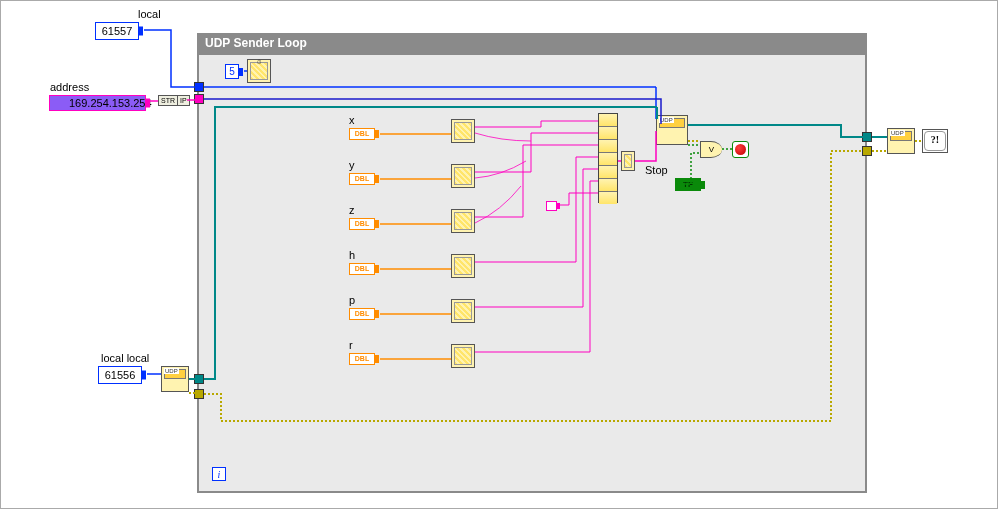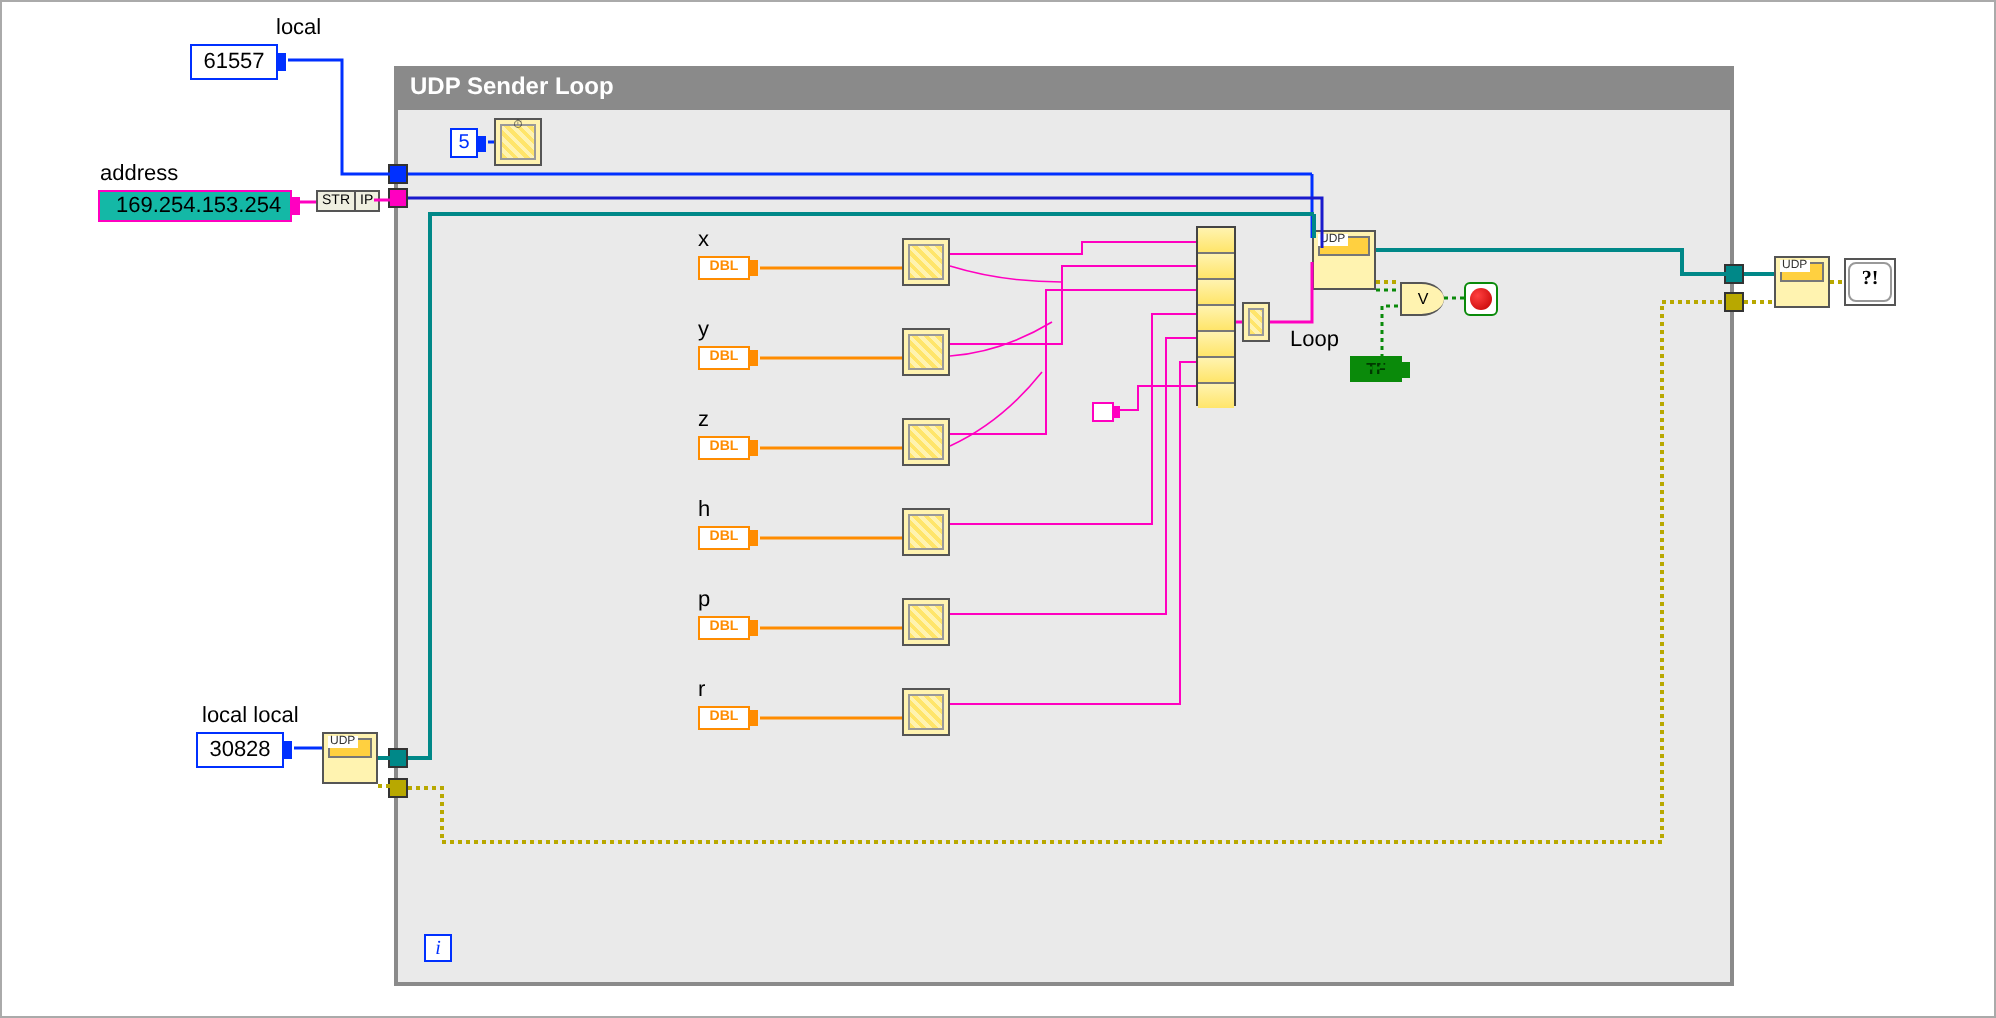--- a/index.html
+++ b/index.html
@@ -40,22 +40,22 @@
     content:"";
     position:absolute;
     right:-5px; top:50%; transform:translateY(-50%);
     width:5px; height:9px;
     background:#0030ff;
   }
   
   .str-ctl {
     position:absolute;
     border:1.5px solid #ff00c0;
-    background:#14b8a6;
-    padding:1px 8px;
+    background:#8b5cf6;
+    padding:1px 19px;
     font-size:11px;
     box-sizing:border-box;
   }
   .str-ctl::after{
     content:"";
     position:absolute;
     right:-5px; top:50%; transform:translateY(-50%);
     width:5px;height:9px; background:#ff00c0;
   }
 
@@ -281,21 +281,21 @@
 
   <div class="lbl" style="left:49px;top:80px;">address</div>
   <div class="str-ctl" style="left:48px;top:94px;width:97px;">169.254.153.254</div>
 
   <div class="typetag" style="left:157px;top:94px;">
     <span>STR</span>
     <span>IP</span>
   </div>
 
   <div class="lbl" style="left:100px;top:351px;">local local</div>
-  <div class="int-ctl" style="left:97px;top:365px;width:44px;">30828</div>
+  <div class="int-ctl" style="left:97px;top:365px;width:44px;">61556</div>
 
   <div class="mini-udp" style="left:160px;top:365px;">
     <div class="tag">UDP</div>
   </div>
 
   <div class="loop-frame" style="left:196px;top:32px;width:670px;height:460px;"></div>
   <div class="loop-header" style="left:196px;top:32px;width:670px;">UDP Sender Loop</div>
 
   <div class="tunnel blue" style="left:193px;top:81px;"></div>
   <div class="tunnel pink" style="left:193px;top:93px;"></div>
@@ -365,21 +365,21 @@
   <div class="pink-const" style="left:545px;top:200px;"></div>
 
   <div class="mini-udp" style="left:655px;top:114px;width:32px;height:30px;">
     <div class="tag">UDP</div>
   </div>
 
   <div class="or-gate" style="left:699px;top:140px;">V</div>
 
   <div class="stop-btn" style="left:731px;top:140px;"></div>
 
-  <div class="lbl" style="left:644px;top:163px;">Loop</div>
+  <div class="lbl" style="left:644px;top:163px;">Stop</div>
   <div class="tf-ctl" style="left:644px;top:177px;">TF</div>
 
   <div class="mini-udp" style="left:886px;top:127px;">
     <div class="tag">UDP</div>
   </div>
   <div class="err-icon" style="left:921px;top:128px;">
       <div class="bubble"></div>
     </div>
 
   <svg class="wires">

